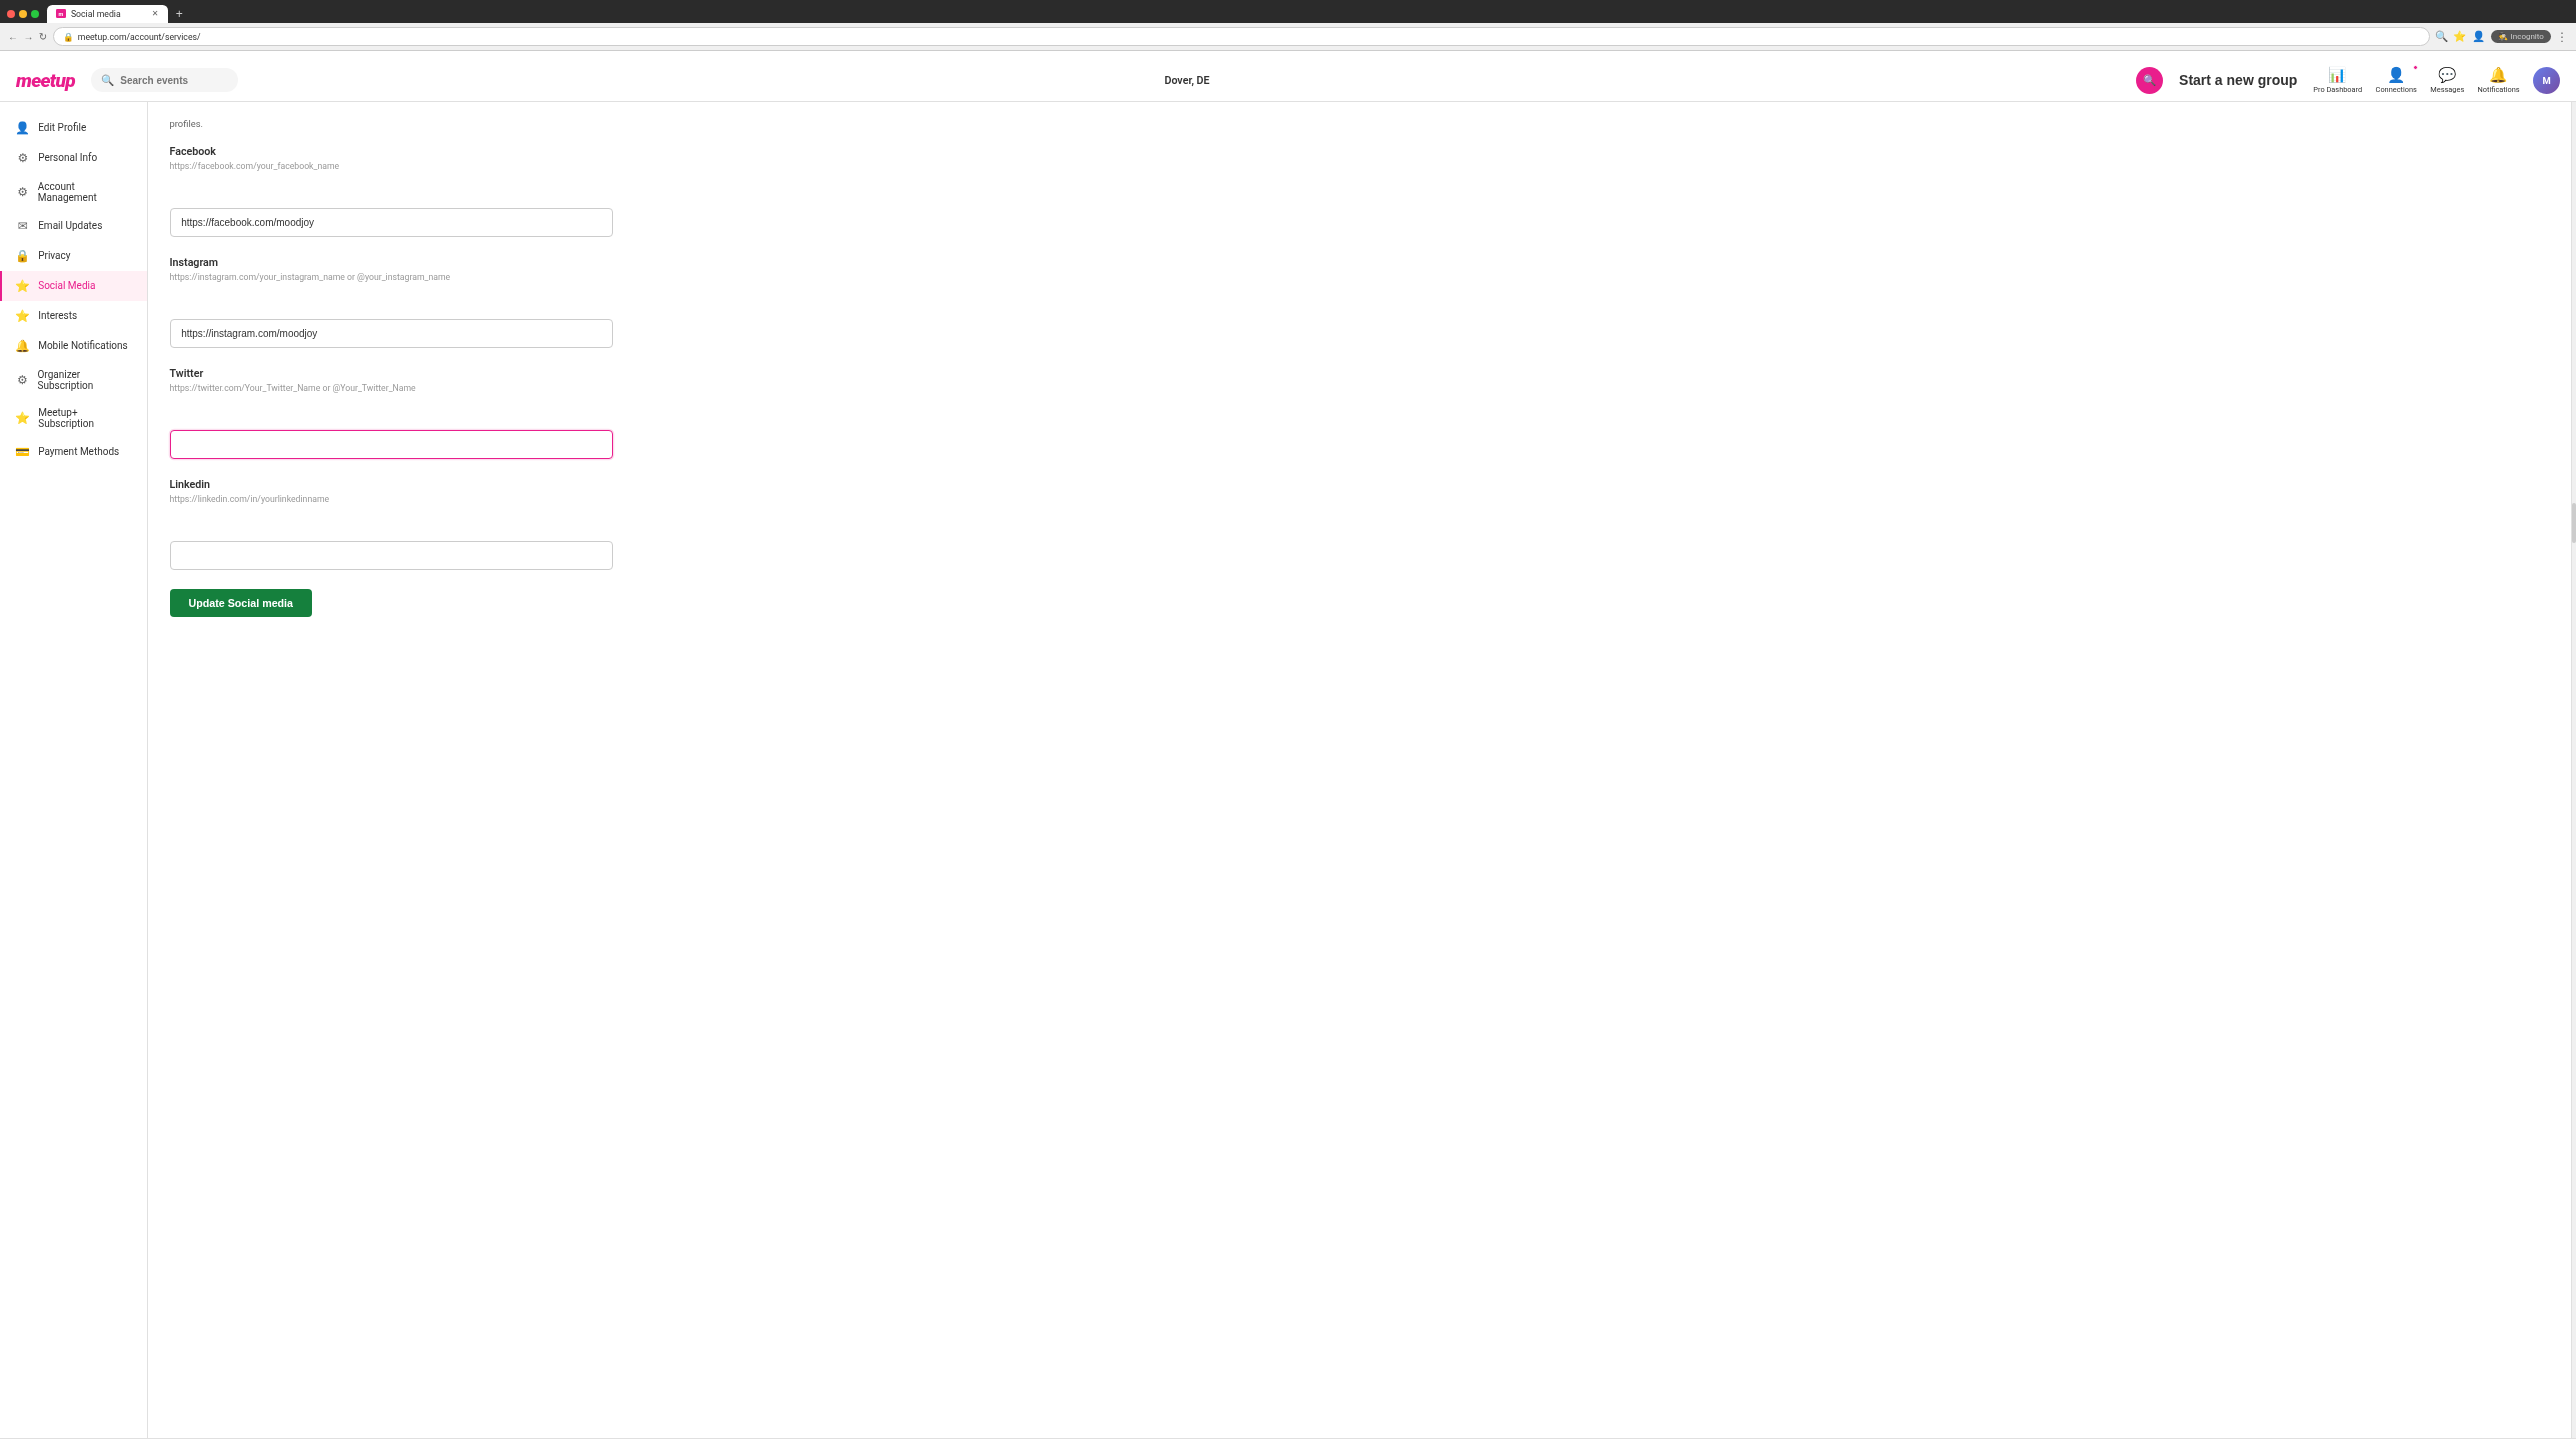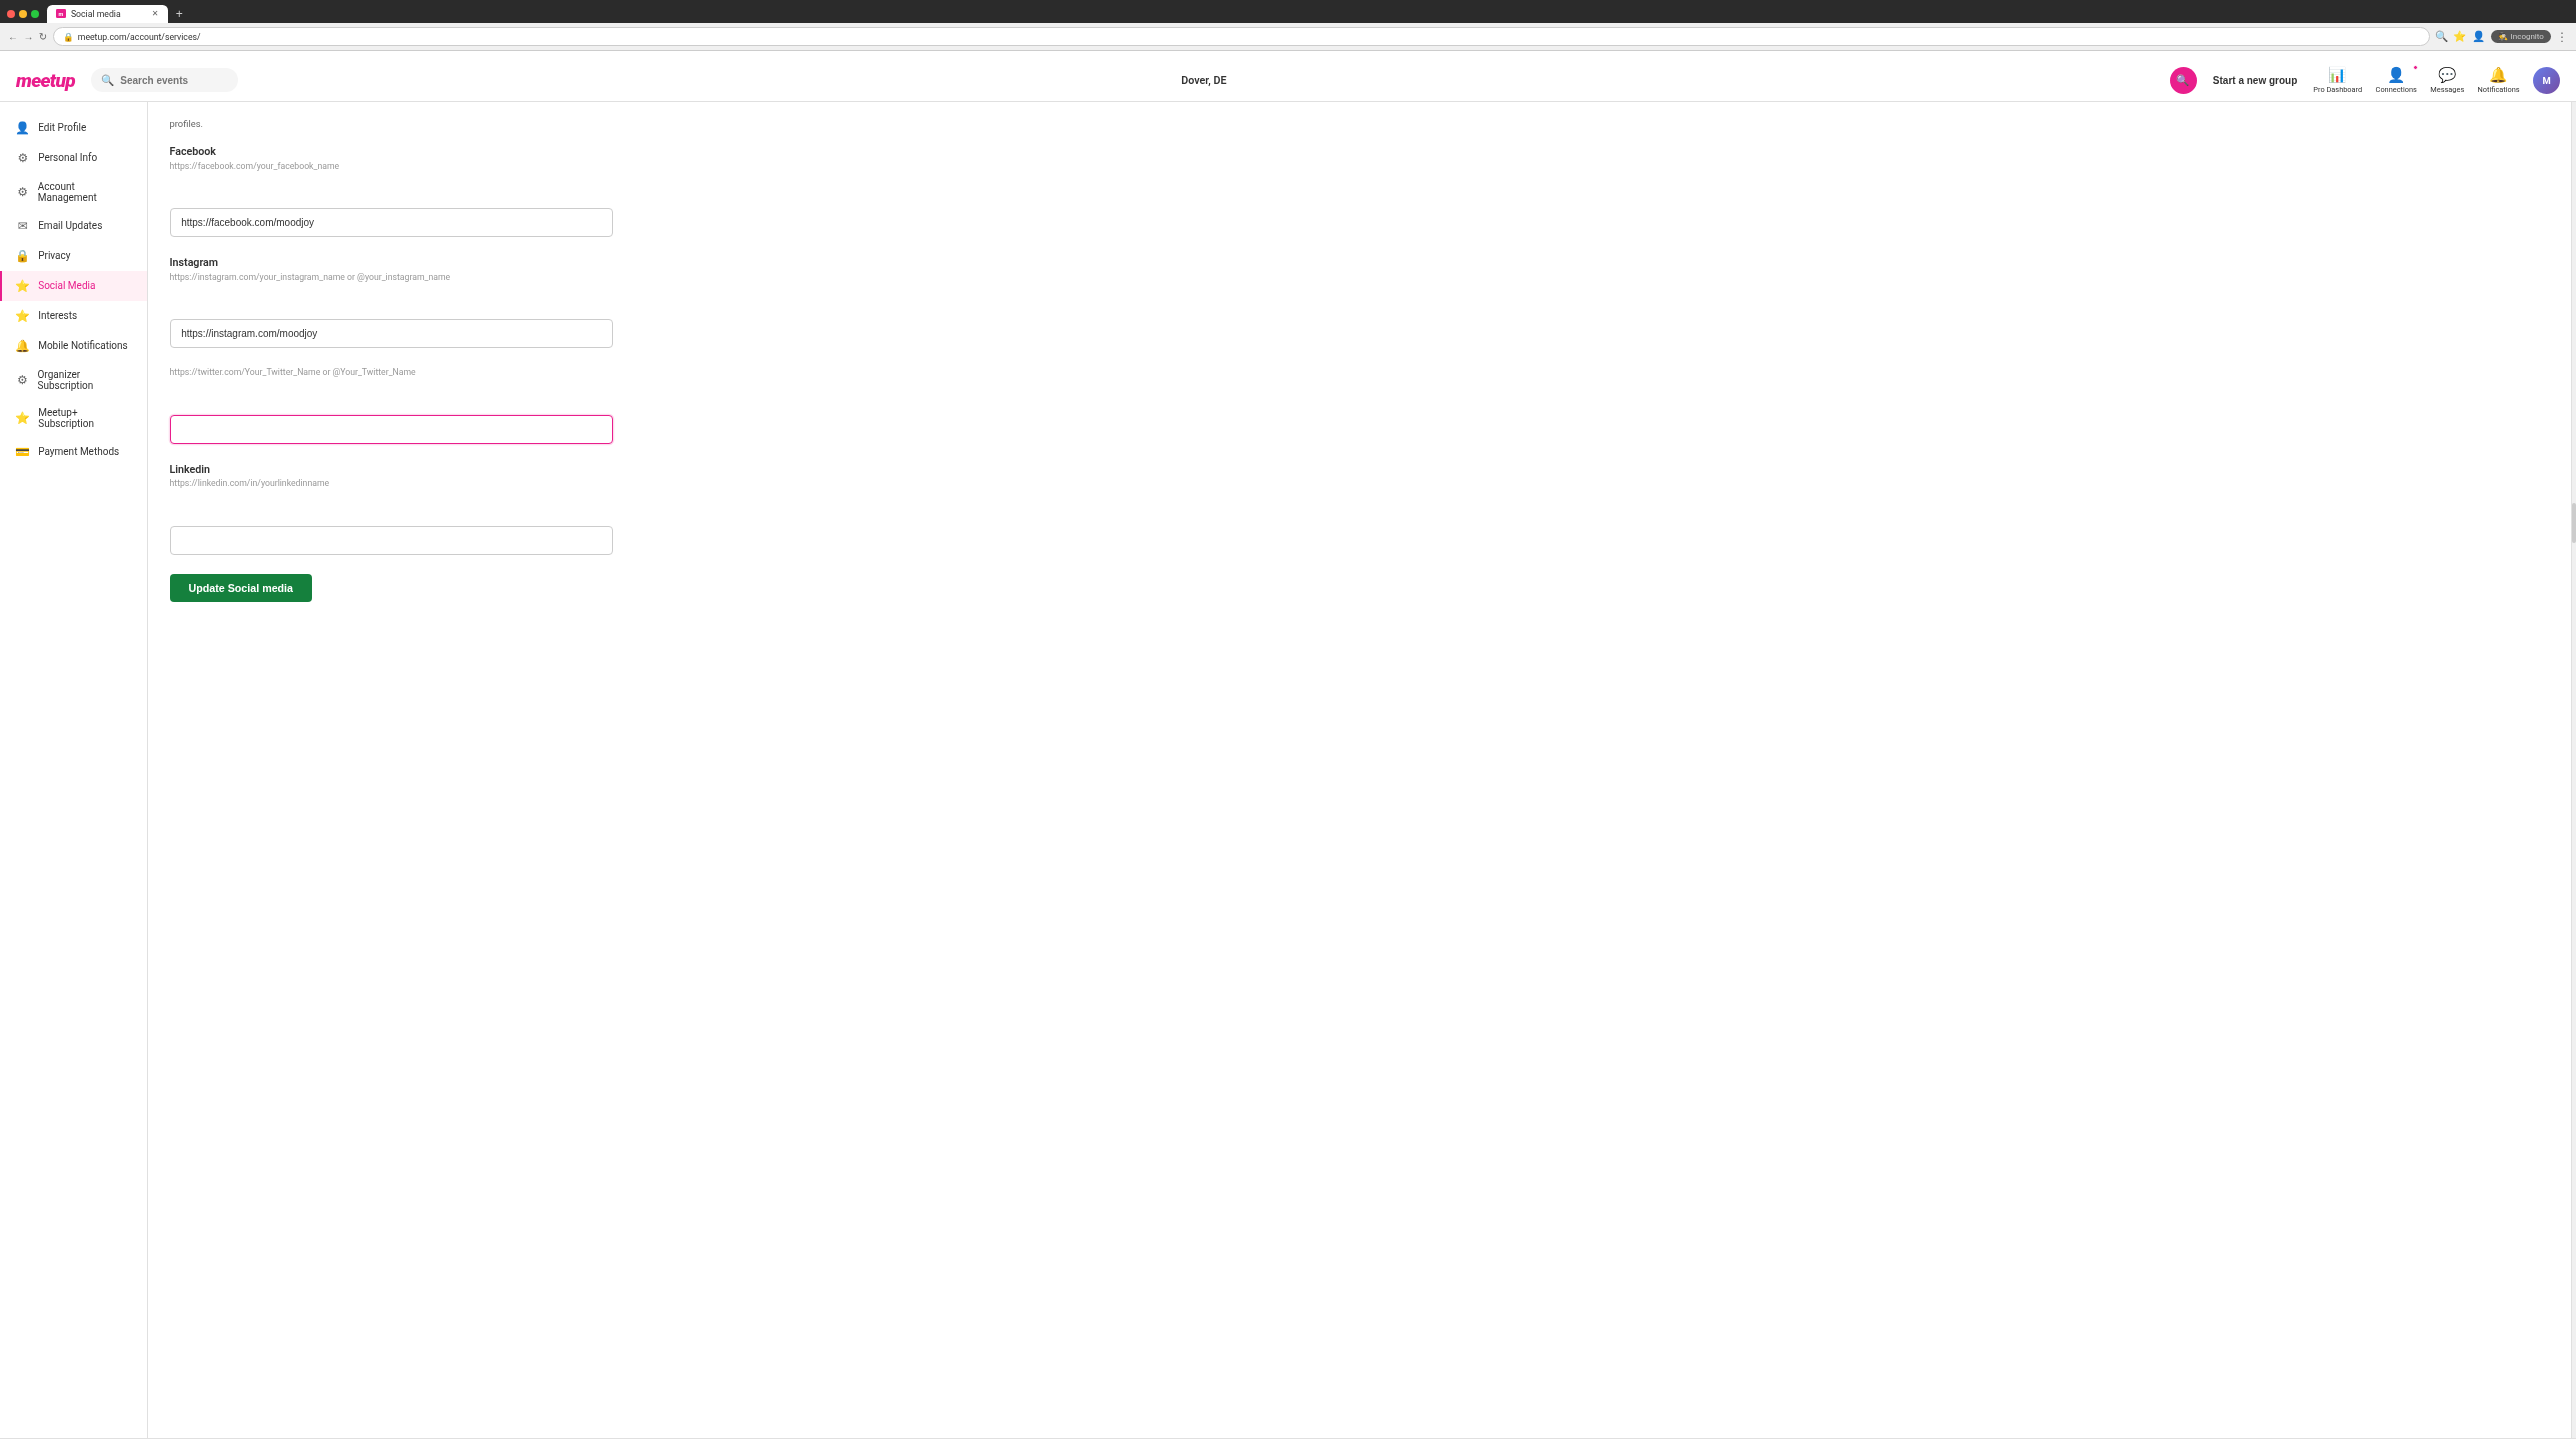--- a/index.html
+++ b/index.html
@@ -5,21 +5,21 @@
     * { margin: 0; padding: 0; box-sizing: border-box; }
     body { font-family: -apple-system, BlinkMacSystemFont, 'Segoe UI', Roboto, sans-serif; background: #fff; font-size: 10.7px; }
 
     
     .app-header { height: 43px; border-bottom: 0.7px solid #e0e0e0; display: flex; align-items: center; padding: 0 16px; gap: 16px; position: sticky; top: 0; background: #fff; z-index: 100; margin-top: 8px; }
     .logo { color: #e91e8c; font-size: 19px; font-weight: 900; font-style: italic; letter-spacing: -0.7px; cursor: pointer; }
     .header-search { display: flex; align-items: center; gap: 5.4px; background: #f5f5f5; border-radius: 16px; padding: 5.4px 10.7px; min-width: 134px; cursor: pointer; }
     .header-search input { border: none; background: transparent; font-size: 10px; color: #666; outline: none; width: 107px; }
     .location { font-size: 10.7px; font-weight: 600; color: #333; flex: 1; text-align: center; }
     .search-icon-btn { background: #e91e8c; border: none; border-radius: 50%; width: 27px; height: 27px; display: flex; align-items: center; justify-content: center; cursor: pointer; color: white; font-size: 10.7px; }
-    .start-group-btn { background: none; border: none; font-size: 10px; font-weight: 600; color: #333; cursor: pointer; }
+    .start-group-btn { background: none; border: none; font-size: 14px; font-weight: 600; color: #333; cursor: pointer; }
     .header-nav { display: flex; align-items: center; gap: 13.4px; }
     .nav-icon-item { display: flex; flex-direction: column; align-items: center; gap: 1.3px; cursor: pointer; position: relative; }
     .nav-icon-item .icon { font-size: 14.8px; color: #333; }
     .nav-icon-item .label { font-size: 7.4px; color: #333; }
     .notification-dot { position: absolute; top: -1.3px; right: -1.3px; width: 5.4px; height: 5.4px; background: #e91e8c; border-radius: 50%; border: 1.3px solid white; }
     .avatar-placeholder { width: 27px; height: 27px; border-radius: 50%; background: linear-gradient(135deg, #667eea, #764ba2); display: flex; align-items: center; justify-content: center; color: white; font-weight: bold; font-size: 9.4px; }
 
     
     .app-body { display: flex; min-height: calc(100vh - 43px - 70px); }
 
@@ -178,20 +178,21 @@
 
     
     <div class="form-section">
       <div class="form-label">Instagram</div>
       <div class="form-hint">https://instagram.com/your_instagram_name or @your_instagram_name</div>
       <input type="text" class="form-input" value="https://instagram.com/moodjoy" style="">
     </div>
 
     
     <div class="form-section">
+      <div class="form-label">Twitter</div>
       <div class="form-hint">https://twitter.com/Your_Twitter_Name or @Your_Twitter_Name</div>
       <input type="text" class="form-input active-focus" value="" style="caret-color: rgb(51, 51, 51);">
     </div>
 
     
     <div class="form-section">
       <div class="form-label">Linkedin</div>
       <div class="form-hint">https://linkedin.com/in/yourlinkedinname</div>
       <input type="text" class="form-input" value="" style="">
     </div>

